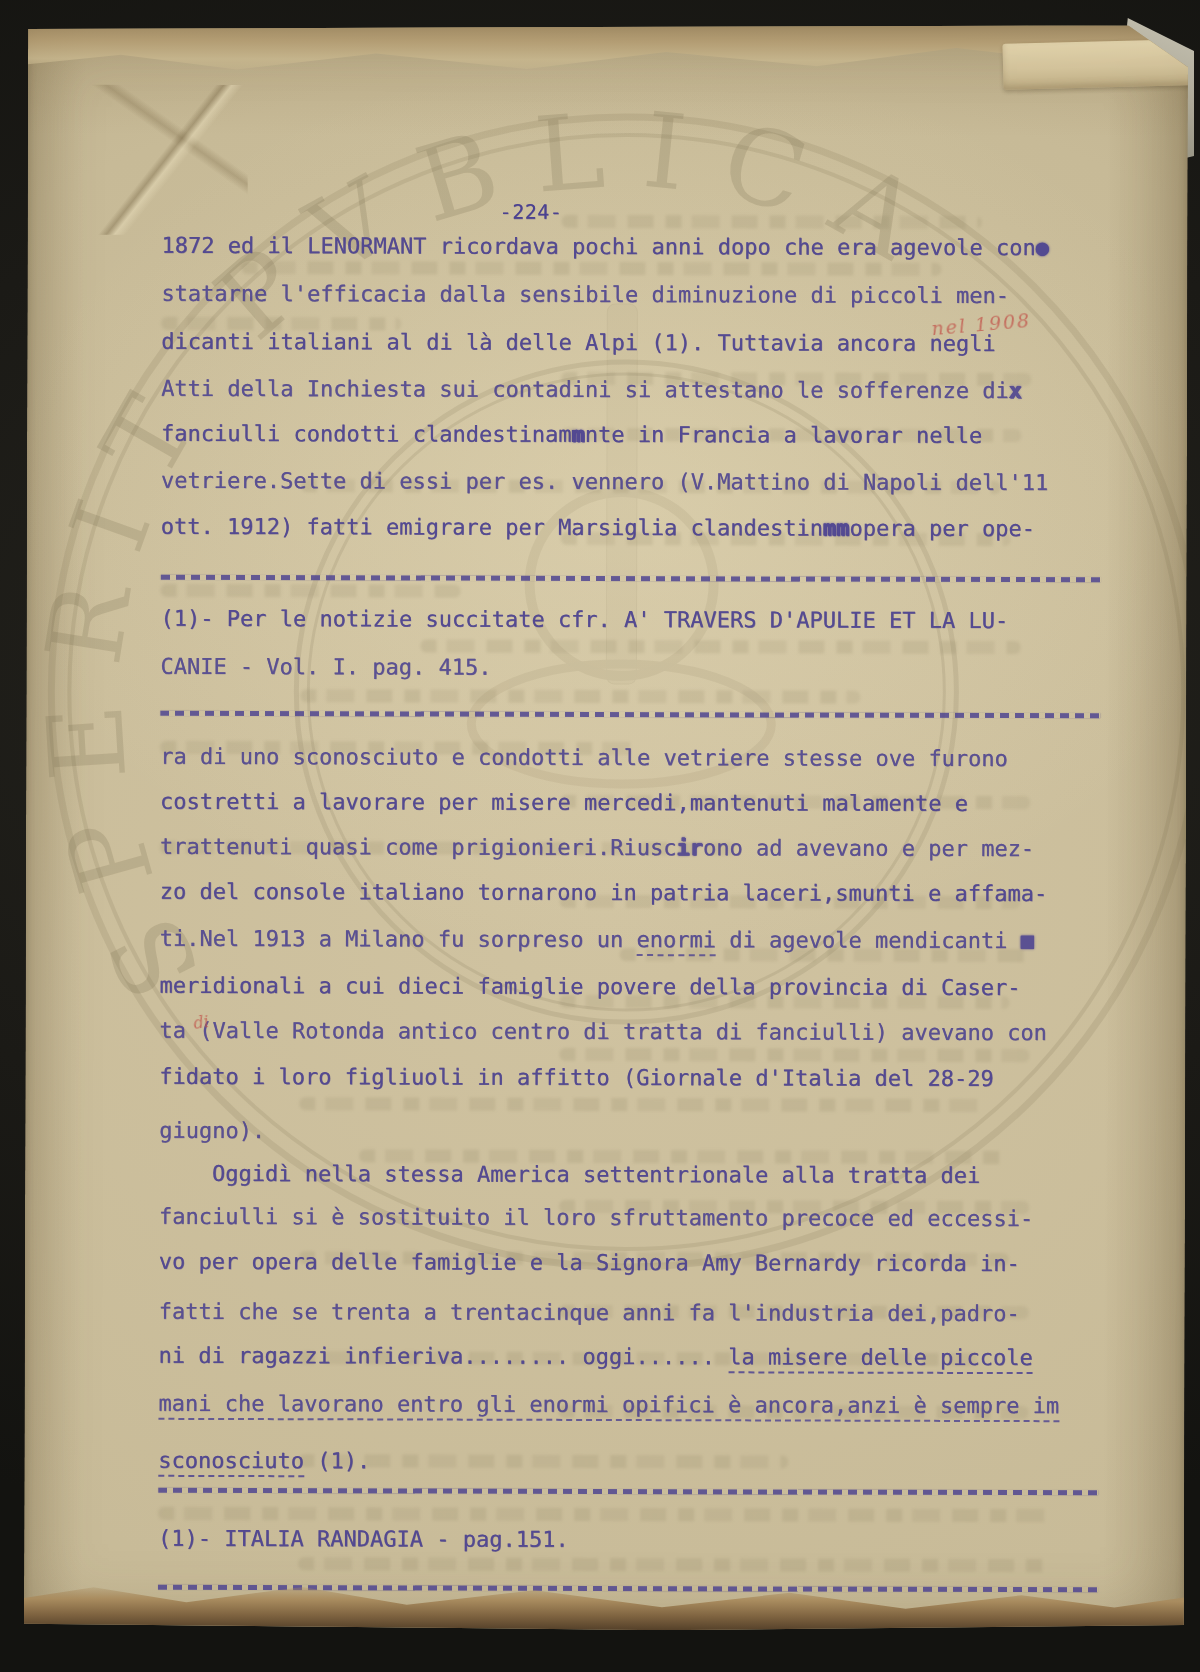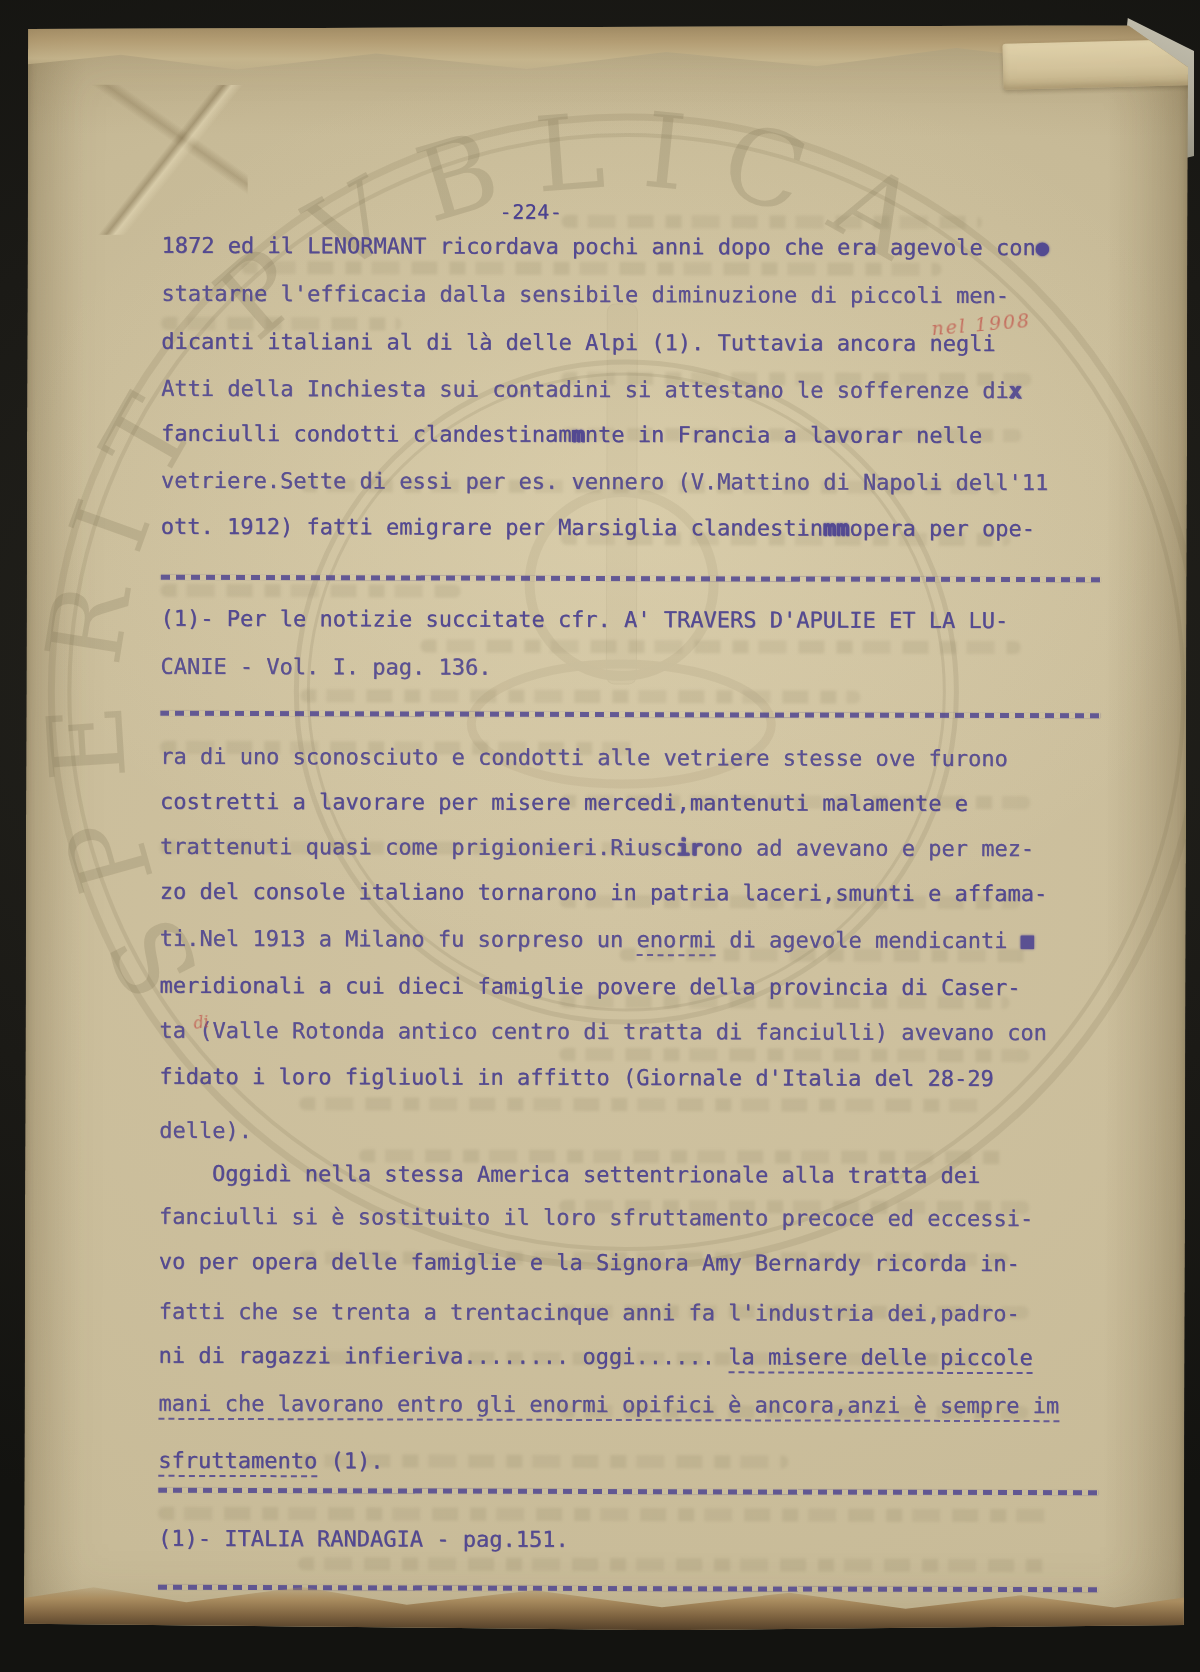--- a/index.html
+++ b/index.html
@@ -172,38 +172,38 @@
   <div id="lines">
       <div class="tline" style="top: 208px;"><span>1872 ed il LENORMANT ricordava pochi anni dopo che era agevole con</span><span class="blot">●</span></div>
       <div class="tline" style="top: 256px;"><span>statarne l'efficacia dalla sensibile diminuzione di piccoli men-</span></div>
       <div class="tline" style="top: 304px;"><span>dicanti italiani al di là delle Alpi (1). Tuttavia ancora negli</span></div>
       <div class="tline" style="top: 351px;"><span>Atti della Inchiesta sui contadini si attestano le sofferenze di</span><span class="smudge">x</span></div>
       <div class="tline" style="top: 396px;"><span>fanciulli condotti clandestinam</span><span class="smudge">m</span><span>nte in Francia a lavorar nelle</span></div>
       <div class="tline" style="top: 443px;"><span>vetriere.Sette di essi per es. vennero (V.Mattino di Napoli dell'11</span></div>
       <div class="tline" style="top: 489px;"><span>ott. 1912) fatti emigrare per Marsiglia clandestin</span><span class="smudge">mm</span><span>opera per ope-</span></div>
       <div class="divider" style="top: 552px;"></div>
       <div class="tline" style="top: 581px;"><span>(1)- Per le notizie succitate cfr. A' TRAVERS D'APULIE ET LA LU-</span></div>
-      <div class="tline" style="top: 629px;"><span>CANIE - Vol. I. pag. 136.</span></div>
+      <div class="tline" style="top: 629px;"><span>CANIE - Vol. I. pag. 415.</span></div>
       <div class="divider" style="top: 688px;"></div>
       <div class="tline" style="top: 719px;"><span>ra di uno sconosciuto e condotti alle vetriere stesse ove furono</span></div>
       <div class="tline" style="top: 764px;"><span>costretti a lavorare per misere mercedi,mantenuti malamente e</span></div>
       <div class="tline" style="top: 809px;"><span>trattenuti quasi come prigionieri.Riusc</span><span class="smudge">ir</span><span>ono ad avevano e per mez-</span></div>
       <div class="tline" style="top: 854px;"><span>zo del console italiano tornarono in patria laceri,smunti e affama-</span></div>
       <div class="tline" style="top: 901px;"><span>ti.Nel 1913 a Milano fu sorpreso un </span><span class="dashu">enormi</span><span> di agevole mendicanti </span><span class="blot">■</span></div>
       <div class="tline" style="top: 948px;"><span>meridionali a cui dieci famiglie povere della provincia di Caser-</span></div>
       <div class="tline" style="top: 993px;"><span>ta (Valle Rotonda antico centro di tratta di fanciulli) avevano con</span></div>
       <div class="tline" style="top: 1039px;"><span>fidato i loro figliuoli in affitto (Giornale d'Italia del 28-29</span></div>
-      <div class="tline" style="top: 1093px;"><span>delle).</span></div>
+      <div class="tline" style="top: 1093px;"><span>giugno).</span></div>
       <div class="tline" style="top: 1136px;"><span>    Oggidì nella stessa America settentrionale alla tratta dei</span></div>
       <div class="tline" style="top: 1179px;"><span>fanciulli si è sostituito il loro sfruttamento precoce ed eccessi-</span></div>
       <div class="tline" style="top: 1224px;"><span>vo per opera delle famiglie e la Signora Amy Bernardy ricorda in-</span></div>
       <div class="tline" style="top: 1274px;"><span>fatti che se trenta a trentacinque anni fa l'industria dei,padro-</span></div>
       <div class="tline" style="top: 1318px;"><span>ni di ragazzi infieriva........ oggi...... </span><span class="dashu">la misere delle piccole</span></div>
       <div class="tline" style="top: 1366px;"><span class="dashu">mani che lavorano entro gli enormi opifici è ancora,anzi è sempre im</span></div>
-      <div class="tline" style="top: 1423px;"><span class="dashu">sfruttamento</span><span> (1).</span></div>
+      <div class="tline" style="top: 1423px;"><span class="dashu">sconosciuto</span><span> (1).</span></div>
       <div class="divider" style="top: 1465px;"></div>
       <div class="tline" style="top: 1501px;"><span>(1)- ITALIA RANDAGIA - pag.151.</span></div>
       <div class="divider" style="top: 1562px;"></div>
     </div>
 
   <div class="rednote n1">nel 1908</div>
   <div class="rednote n2">di</div>
 
   <div class="under-sheet-bottom"></div>
   <div class="torn-bottom"></div>

